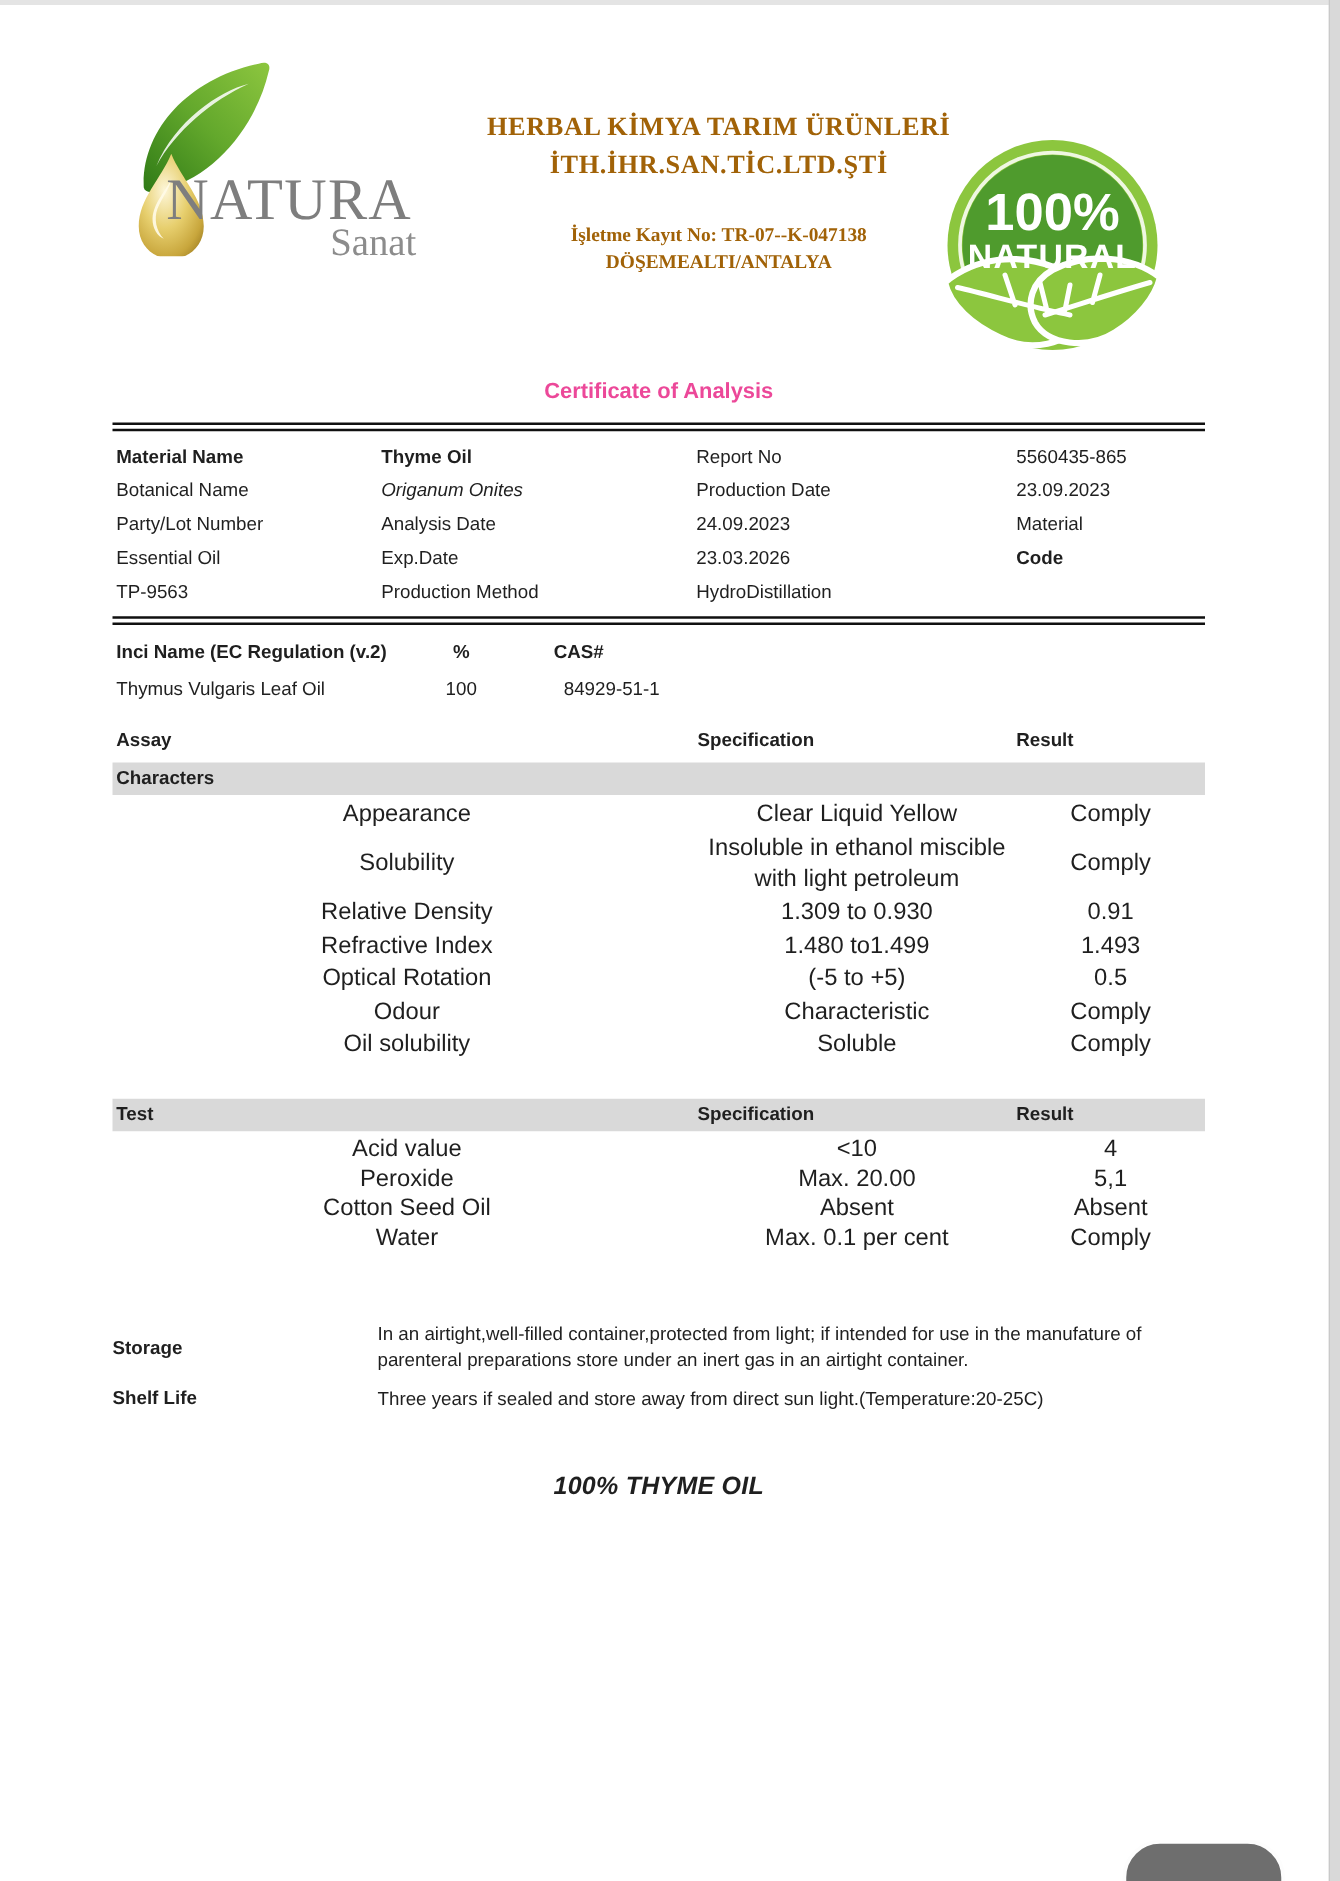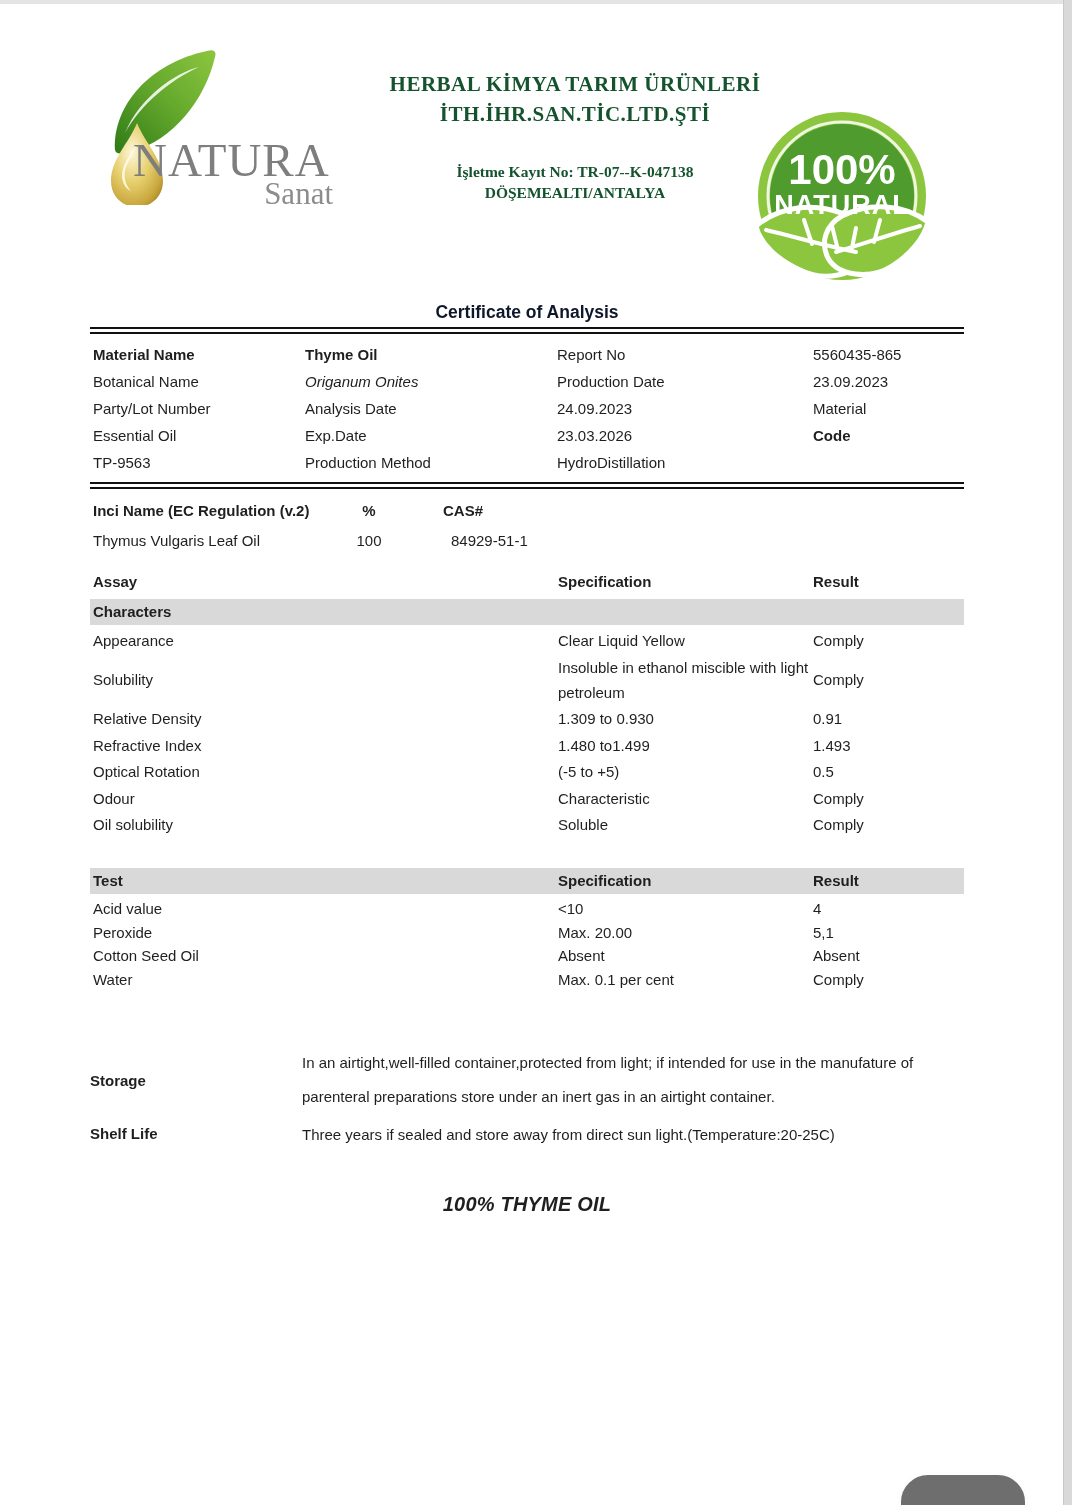--- a/index.html
+++ b/index.html
@@ -16,63 +16,63 @@
   .logo-svg { position:absolute; left:0; top:0; }
   .logo-name {
     position:absolute; left:38px; top:88px; width:200px;
     font-family:"Liberation Serif", serif; font-size:47px; color:#7e7e7e; letter-spacing:1px;
   }
   .logo-subname {
     position:absolute; left:0; top:131px; width:238px; text-align:right;
     font-family:"Liberation Serif", serif; font-size:31px; color:#8c8c8c;
   }
   .company-block {
-    position:absolute; left:360px; top:69px; width:430px; text-align:center;
-    font-family:"Liberation Serif", serif; color:#14532d;
+    position:absolute; left:360px; top:86px; width:430px; text-align:center;
+    font-family:"Liberation Serif", serif; color:#a16207;
   }
   .company-line { font-size:21px; font-weight:bold; letter-spacing:0.5px; line-height:30px; }
   .company-sub { font-size:15.5px; font-weight:bold; line-height:21px; }
   .company-sub-wrap { margin-top:32px; }
   .badge { position:absolute; left:752px; top:110px; width:180px; height:180px; }
 
   
   .content { position:absolute; left:90px; top:302px; width:874px; }
-  .doc-title { text-align:center; font-size:17.5px; font-weight:bold; color:#0f172a; margin-bottom:4px; }
+  .doc-title { text-align:center; font-size:17.5px; font-weight:bold; color:#ec4899; margin-bottom:15px; }
   .dline { height:7px; border-top:2.5px solid #101010; border-bottom:2px solid #101010; }
 
   .info-grid { display:grid; grid-template-columns:212px 252px 256px 1fr; padding:7px 0 6px 3px; }
   .info-cell { font-size:15px; line-height:27px; }
   .b { font-weight:bold; }
   .i { font-style:italic; }
 
   .inci-head { display:grid; grid-template-columns:228px 96px 1fr; margin-top:13px; padding-left:3px; }
   .inci-row  { display:grid; grid-template-columns:228px 96px 1fr; margin-top:13px; padding-left:3px; }
   .inci-cell { font-size:15px; }
   .inci-pct { text-align:center; }
   .inci-cas { padding-left:26px; }
 
   .tbl-head { display:grid; grid-template-columns:465px 255px 1fr; margin-top:24px; padding-left:3px; }
   .tbl-head .inci-cell { font-weight:bold; }
   .band {
     display:grid; grid-template-columns:465px 255px 1fr; background:#d9d9d9;
     margin-top:9px; padding:3px 3px 3px 3px; font-weight:bold; font-size:15px; line-height:20px;
   }
   .trow { display:grid; grid-template-columns:465px 255px 1fr; padding-left:3px; align-items:center; }
-  .tcell { font-size:15px; line-height:19px; }
+  .tcell { font-size:19px; line-height:19px;text-align:center; }
   .trow-std { min-height:26.5px; }
   .trow-tall { min-height:52px; }
   .test-row { min-height:23.5px; }
 
   .chars-rows { margin-top:2px; }
   .test-band { margin-top:30px; }
   .test-rows { margin-top:3px; }
 
   .storage-grid { display:grid; grid-template-columns:212px 1fr; margin-top:55px; align-items:center; }
   .storage-label { font-size:15px; font-weight:bold; }
-  .storage-text { font-size:15px; line-height:34px; padding-right:30px; }
+  .storage-text { font-size:15px; line-height:21px; padding-right:30px; }
   .shelf-grid { display:grid; grid-template-columns:212px 1fr; margin-top:11px; }
   .footer-note { margin-top:48px; text-align:center; font-size:20px; font-weight:bold; font-style:italic; letter-spacing:0.2px; }
 
   .corner-pill {
     position:absolute; left:898px; top:1472px; width:130px; height:70px;
     background:#6e6e6e; border-radius:30px; border:3px solid #fdfdfd;
   }
 </style>
 </head>
 <body>

